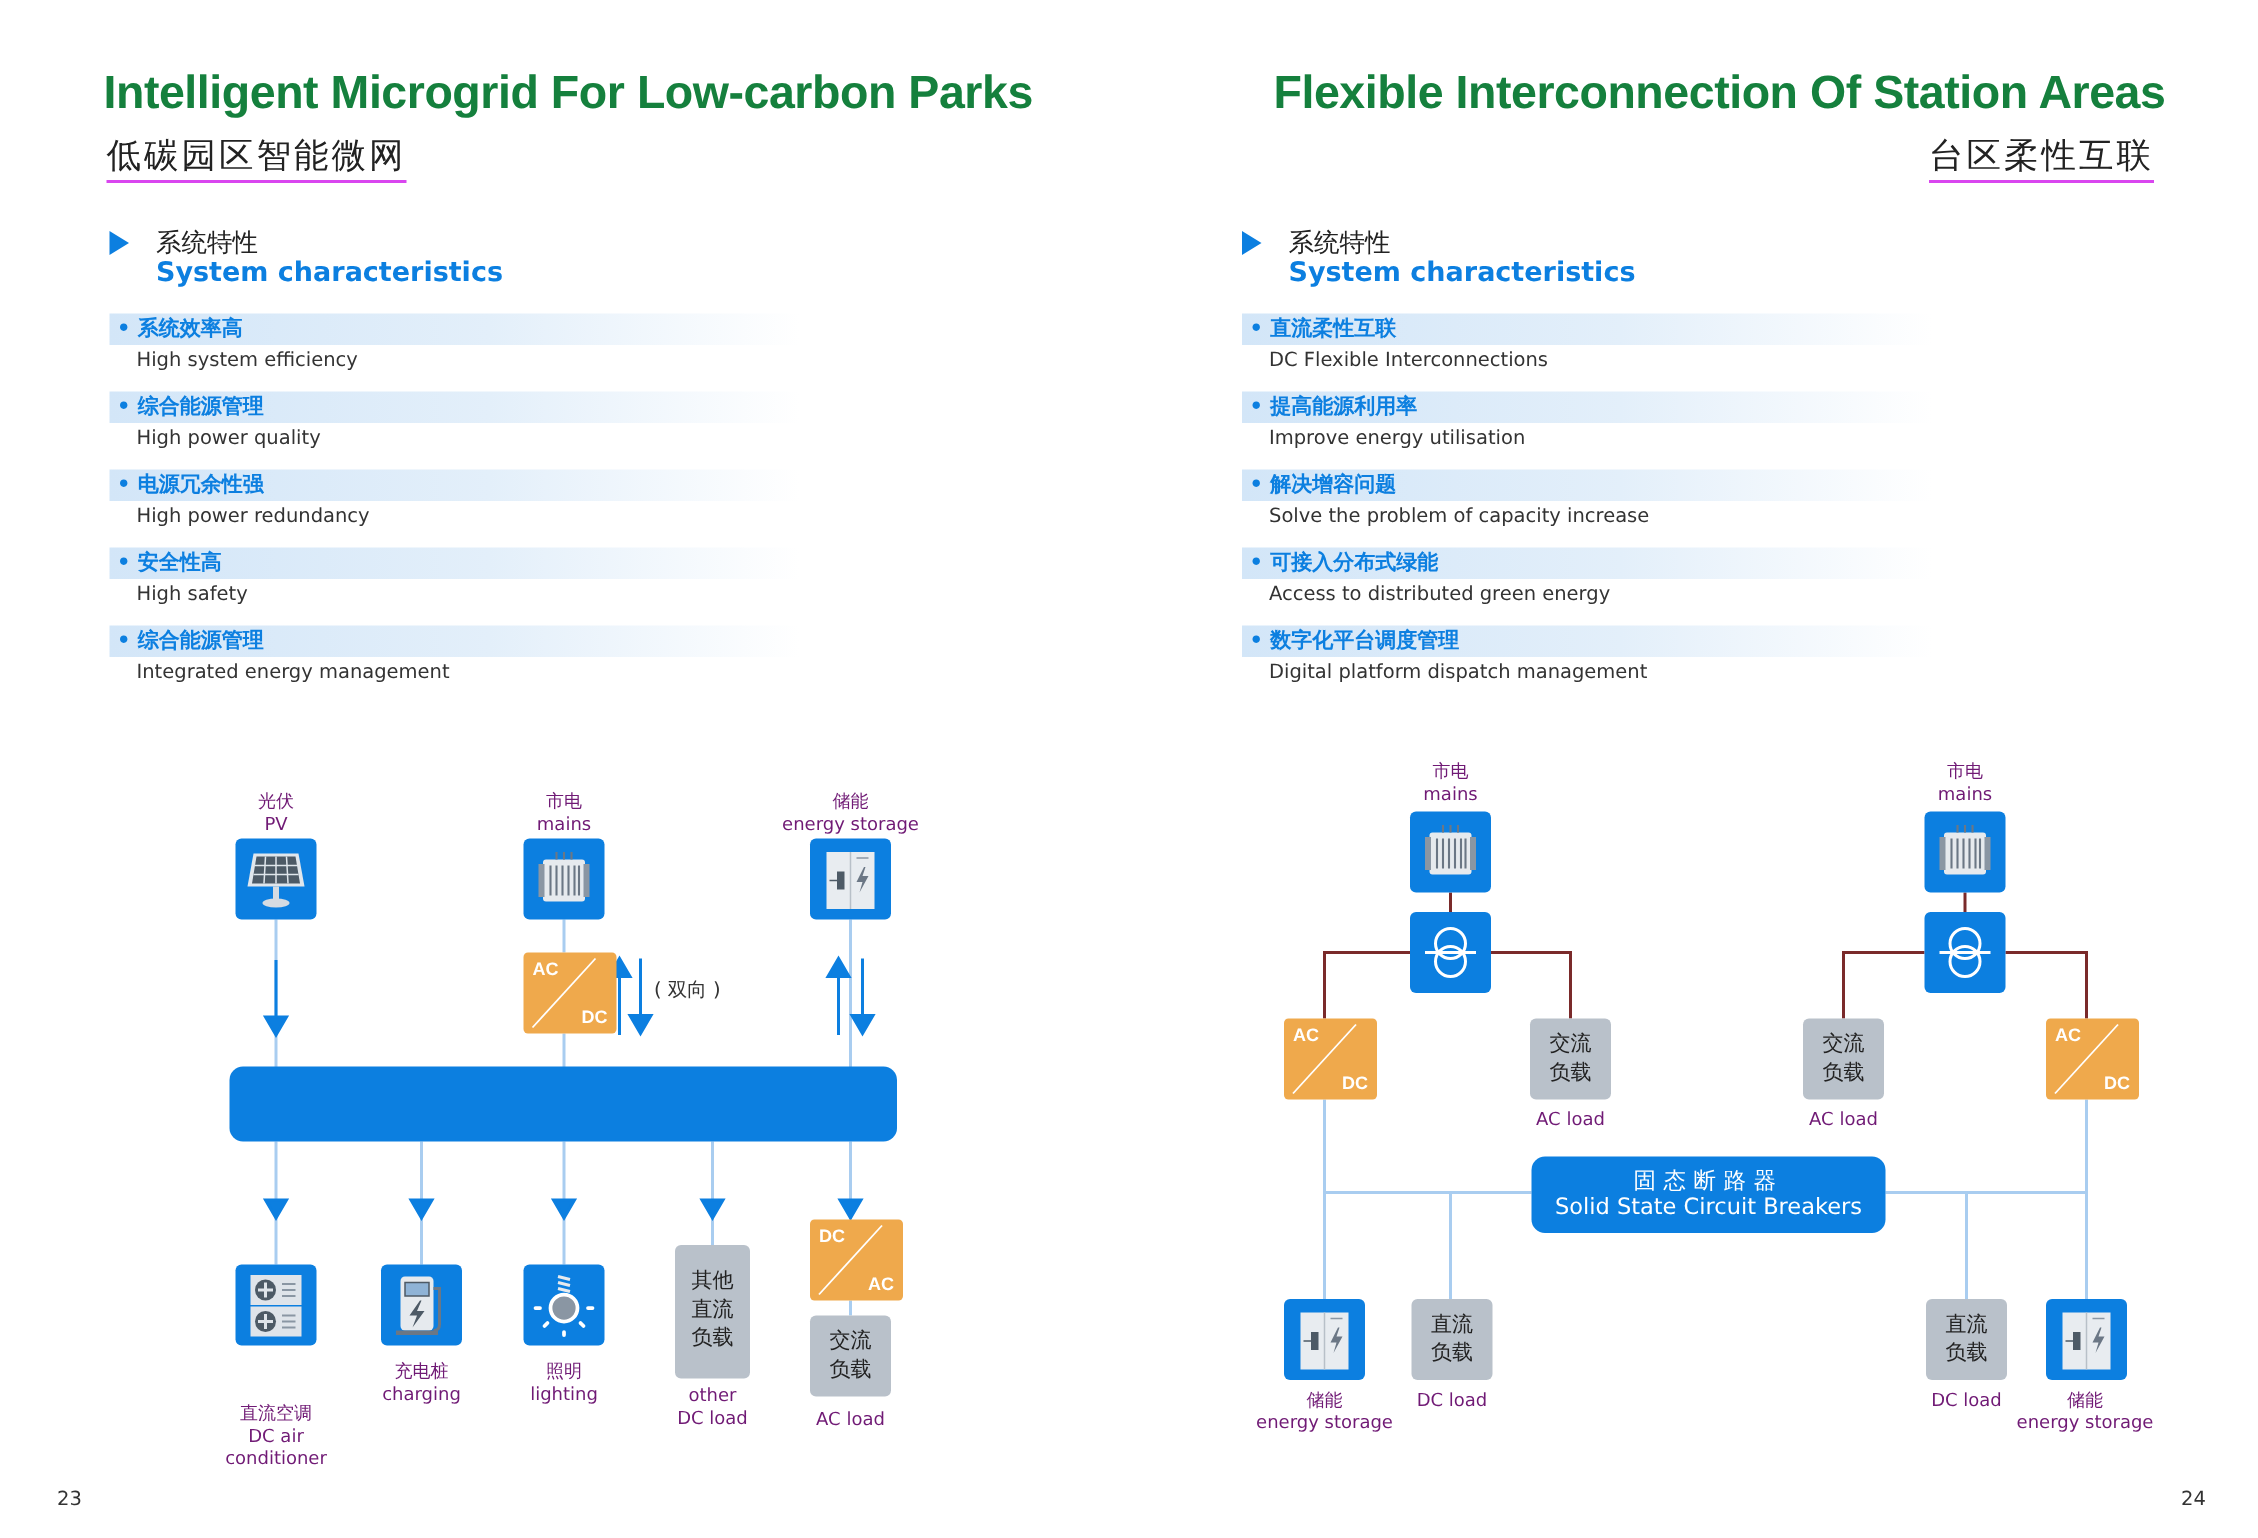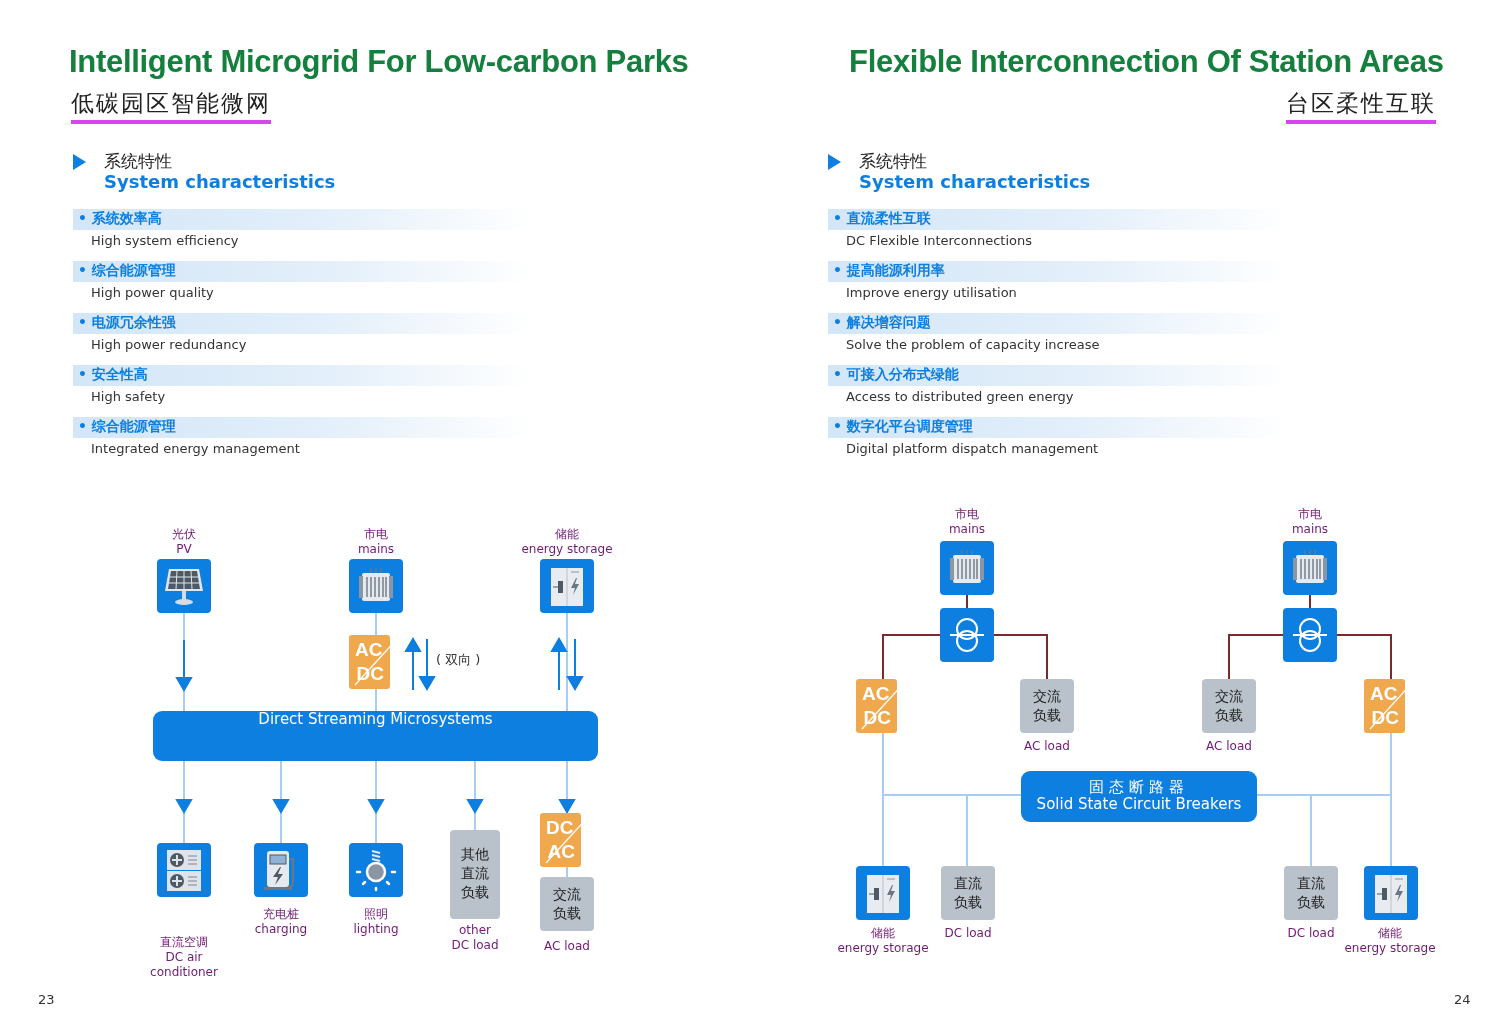--- a/index.html
+++ b/index.html
@@ -1,36 +1,36 @@
 <!DOCTYPE html>
 <html><head>
 <meta charset="utf-8">
 <style>
   * { box-sizing: border-box; margin: 0; padding: 0; }
   html, body { width: 1505px; height: 1025px; background: #ffffff; overflow: hidden; }
   body { position: relative; font-family: "DejaVu Sans", "Liberation Sans", sans-serif; color: #222; }
   .abs { position: absolute; }
 
   .title-en { position: absolute; top: 44px; font-family: "Liberation Sans", sans-serif; font-weight: bold; font-size: 31px; color: #15803d; letter-spacing: -0.3px; white-space: nowrap; }
-  .title-cn { position: absolute; top: 88px; font-size: 23px; color: #222; border-bottom: 4px solid #d946ef; padding-bottom: 1px; letter-spacing: 2px; white-space: nowrap; }
+  .title-cn { position: absolute; top: 88px; font-size: 23px; color: #222; border-bottom: 2px solid #d946ef; padding-bottom: 1px; letter-spacing: 2px; white-space: nowrap; }
 
   .sec-head { position: absolute; top: 152px; }
   .sec-tri { position: absolute; left: 0; top: 2px; width: 0; height: 0; border-top: 8px solid transparent; border-bottom: 8px solid transparent; border-left: 13px solid #0c7fe0; }
   .sec-cn { position: absolute; left: 31px; top: -2px; font-size: 17px; color: #222; white-space: nowrap; }
   .sec-en { position: absolute; left: 31px; top: 19px; font-size: 18px; font-weight: bold; color: #0c7fe0; white-space: nowrap; }
 
   .feat { position: absolute; width: 460px; height: 52px; }
   .feat-band { position: absolute; left: 0; top: 0; width: 460px; height: 21px; background: linear-gradient(90deg, #d3e6f8 0%, #e3effa 55%, #ffffff 100%); }
   .feat-cn { position: absolute; left: 5px; top: 1px; font-size: 14px; font-weight: bold; color: #0c7fe0; white-space: nowrap; }
   .feat-en { position: absolute; left: 18px; top: 24px; font-size: 13px; color: #333; white-space: nowrap; }
 
   .lbl { position: absolute; text-align: center; font-size: 12px; color: #701a75; line-height: 15px; white-space: nowrap; transform: translateX(-50%); }
   .icon-box { position: absolute; width: 54px; height: 54px; background: #0c7fe0; border-radius: 4px; }
   .icon-box svg { position: absolute; left: 0; top: 0; }
-  .conv { position: absolute; width: 41px; height: 54px; background: #efa94c; border-radius: 3px; color: #fff; font-weight: bold; font-size: 19px; font-family: "Liberation Sans", sans-serif; }
+  .conv { position: absolute; width: 62px; height: 54px; background: #efa94c; border-radius: 3px; color: #fff; font-weight: bold; font-size: 12px; font-family: "Liberation Sans", sans-serif; }
   .conv .t1 { position: absolute; left: 6px; top: 4px; }
   .conv .t2 { position: absolute; right: 6px; bottom: 4px; }
   .conv svg { position: absolute; left: 0; top: 0; }
   .grey-box { position: absolute; background: #b9c1ca; border-radius: 4px; color: #222; font-size: 14px; text-align: center; line-height: 19px; }
   .bus { position: absolute; background: #0c7fe0; border-radius: 9px; color: #fff; text-align: center; }
   .bus .cn { font-size: 15px; letter-spacing: 5px; line-height: 17px; margin-top: 8px; }
   .bus .en { font-size: 15px; line-height: 17px; }
 
   .page-num { position: absolute; top: 992px; font-size: 13px; color: #333; }
   svg.lines { position: absolute; left: 0; top: 0; }
@@ -166,21 +166,20 @@
       <rect x="11" y="9" width="32" height="38" fill="#e8ecf0"></rect>
       <line x1="27" y1="9" x2="27" y2="47" stroke="#b8c0c8" stroke-width="1"></line>
       <rect x="18" y="22" width="5" height="12" fill="#4d5a66"></rect>
       <line x1="13" y1="28" x2="18" y2="28" stroke="#4d5a66" stroke-width="1"></line>
       <line x1="31" y1="13" x2="39" y2="13" stroke="#8a96a3" stroke-width="1"></line>
       <polygon points="36,19 31,29 35,29 33,36 39,25 35,25 37,19" fill="#6b7785"></polygon>
     </svg>
   </div>
 
   <div class="bus" style="left:153px; top:711px; width:445px; height:50px;">
-    <div class="en">Direct Streaming Microsystems</div>
   </div>
 
   <div class="icon-box" style="left:157px; top:843px;">
     <svg width="54" height="54">
       <rect x="10" y="7" width="34" height="20" fill="#dfe4ea"></rect>
       <rect x="10" y="28" width="34" height="20" fill="#dfe4ea"></rect>
       <circle cx="20" cy="17" r="7" fill="#4d5a66"></circle>
         <circle cx="20" cy="38" r="7" fill="#4d5a66"></circle>
       <g stroke="#dfe4ea" stroke-width="2">
           <line x1="15" y1="17" x2="25" y2="17"></line>

